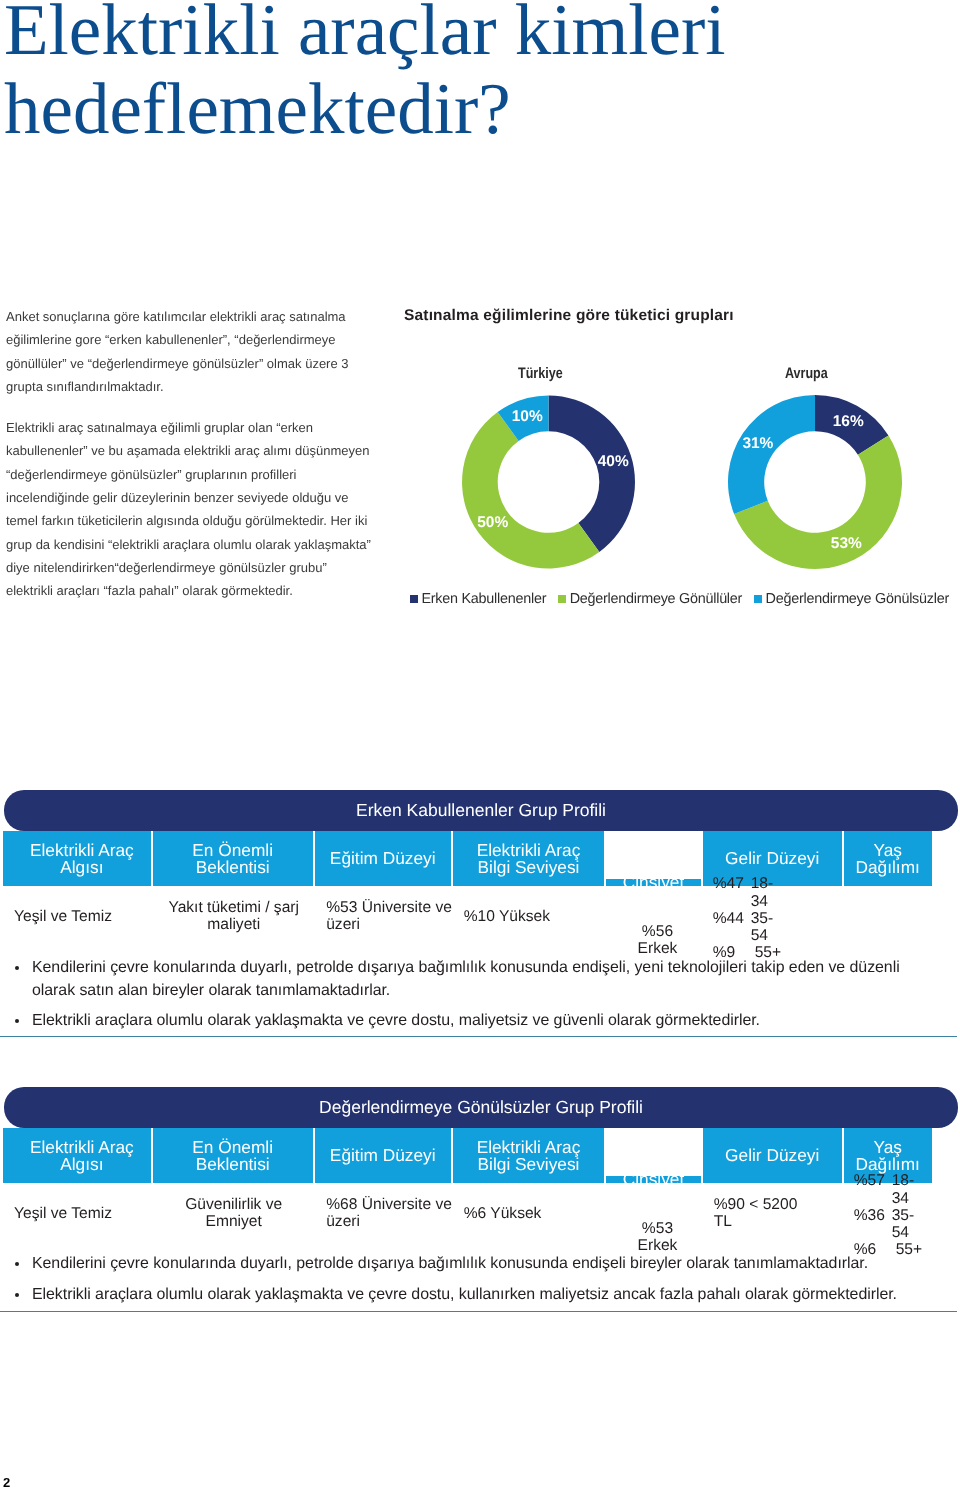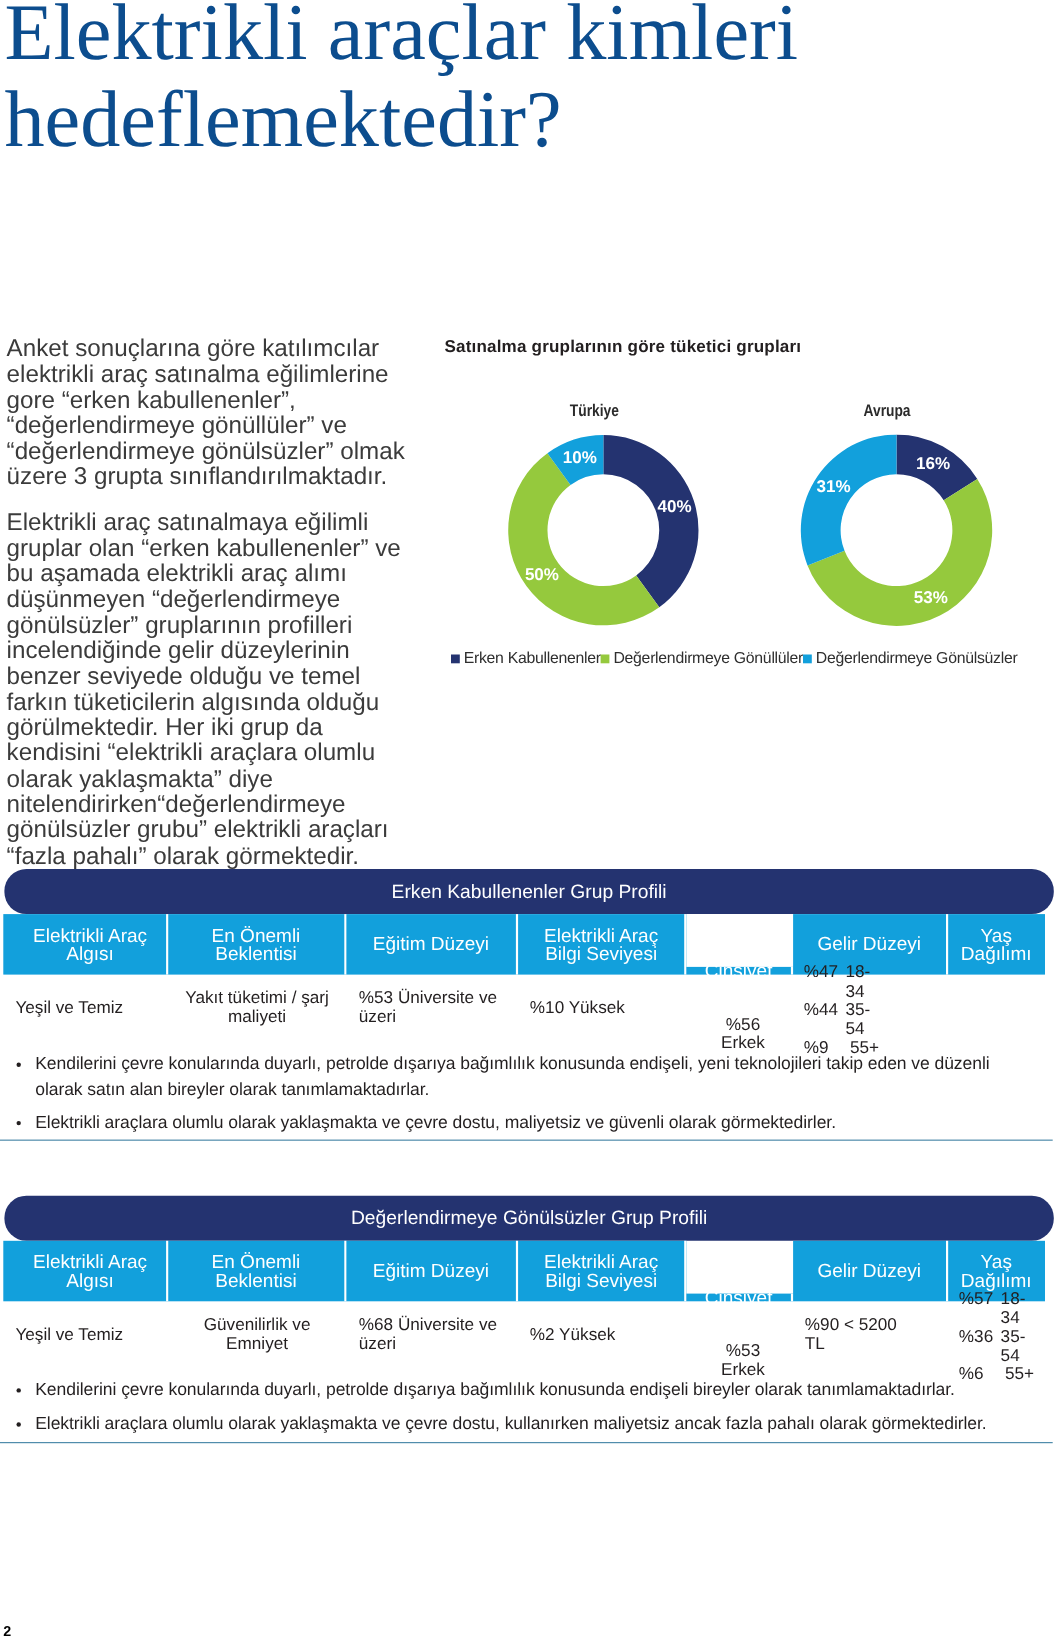--- a/index.html
+++ b/index.html
@@ -9,35 +9,35 @@
   .pg{position:absolute;left:0;top:0;width:960px;height:1490px;overflow:hidden;}
 
   
   .doc-title{position:absolute;left:4px;top:-10px;margin:0;
     font-family:"Liberation Serif",serif;font-weight:400;color:#0c4d8e;
     font-size:73px;line-height:79px;letter-spacing:0px;}
   .doc-title .tline{display:block;}
 
   
   .intro{position:absolute;left:6px;top:305px;width:366px;color:#3b3b3b;
-    font-size:22px;line-height:23.3px;}
+    font-size:13px;line-height:23.3px;}
   .intro .para{margin:0 0 18px 0;}
 
   
   .chart{position:absolute;left:399px;top:300px;width:561px;height:320px;}
   .chart-title{position:absolute;left:5px;top:7px;font-size:15.5px;font-weight:bold;color:#231f20;letter-spacing:0.17px;}
   .donut-label{position:absolute;font-size:15.3px;color:#2b2b2b;font-weight:600;
     transform:scaleX(0.82);transform-origin:left center;}
   .dl1{left:119px;top:65px;}
   .dl2{left:386px;top:65px;}
   .donut-svg{position:absolute;left:0px;top:95px;}
   .legend{position:absolute;left:11px;top:291px;width:620px;display:flex;
     align-items:center;font-size:14.4px;color:#2f2f2f;letter-spacing:-0.26px;}
   .lg{display:flex;align-items:center;white-space:nowrap;}
-  .lg+.lg{margin-left:0;}
+  .lg+.lg{margin-left:12px;}
   .sw{width:7.5px;height:7.5px;display:inline-block;margin-right:4px;}
   .sw0{background:#243370;}
   .sw1{background:#95c93d;}
   .sw2{background:#12a0dc;}
   .dval{fill:#ffffff;font-family:"Liberation Sans",sans-serif;font-size:15.5px;font-weight:bold;}
 
   
   .profile-block{position:absolute;left:0;width:960px;}
   .pb1{top:790px;}
   .pb2{top:1087px;}
@@ -52,21 +52,21 @@
   .thl{display:block;white-space:nowrap;}
   .thl:empty{display:none;}
   .th:last-child{border-right:none;}
   .tbl-body{position:absolute;left:3px;top:96px;width:954px;height:62px;display:flex;color:#231f20;}
   .td{font-size:15.6px;line-height:16.8px;display:flex;flex-direction:column;align-items:center;justify-content:center;
     text-align:center;box-sizing:border-box;padding:0 4px;}
   .tdl{display:block;white-space:nowrap;}
   .tdl:empty{display:none;}
   .c0{width:149.7px;}
   .c1{width:162px;}
-  .c2{width:156px;}
+  .c2{width:138px;}
   .c3{width:153.6px;}
   .c4{width:96.4px;margin-top:48px;}
   .c5{width:141px;}
   .c6{width:88px;}
   .td.c0{align-items:flex-start;text-align:left;padding-left:11px;}
   .td.c2{align-items:flex-start;text-align:left;padding-left:11.5px;}
   .td.c3{align-items:flex-start;text-align:left;padding-left:11px;}
   .td.c4{align-items:center;text-align:left;padding-left:10px;}
   .td.c5{align-items:flex-start;text-align:left;padding-left:11px;}
   .age{flex-direction:column;align-items:flex-start;justify-content:center;font-size:15.6px;line-height:17.3px;padding-left:10px;padding-top:3px;text-align:left;}
@@ -93,21 +93,21 @@
     <span class="tline">Elektrikli araçlar kimleri</span>
     <span class="tline">hedeflemektedir?</span>
   </h1>
 
   <div class="intro">
     <p class="para">Anket sonuçlarına göre katılımcılar elektrikli araç satınalma eğilimlerine gore “erken kabullenenler”, “değerlendirmeye gönüllüler” ve “değerlendirmeye gönülsüzler” olmak üzere 3 grupta sınıflandırılmaktadır.</p>
     <p class="para">Elektrikli araç satınalmaya eğilimli gruplar olan “erken kabullenenler” ve bu aşamada elektrikli araç alımı düşünmeyen “değerlendirmeye gönülsüzler” gruplarının profilleri incelendiğinde gelir düzeylerinin benzer seviyede olduğu ve temel farkın tüketicilerin algısında olduğu görülmektedir. Her iki grup da kendisini “elektrikli araçlara olumlu olarak yaklaşmakta” diye nitelendirirken“değerlendirmeye gönülsüzler grubu” elektrikli araçları “fazla pahalı” olarak görmektedir.</p>
   </div>
 
   <div class="chart">
-    <div class="chart-title">Satınalma gruplarının göre tüketici grupları</div>
+    <div class="chart-title">Satınalma eğilimlerine göre tüketici grupları</div>
     <div class="donut-label dl1">Türkiye</div>
     <div class="donut-label dl2">Avrupa</div>
     <svg class="donut-svg" width="560" height="200" viewBox="0 0 560 200">
       <g id="donut-tr">
           <path d="M 149.5 0.5 A 86.5 86.5 0 0 1 200.34342432329893 156.97997001343296 L 179.35949081645762 128.09806331424733 A 50.8 50.8 0 0 0 149.5 36.2 Z" fill="#243370"></path>
           <text x="214.2" y="66.0" text-anchor="middle" dominant-baseline="central" class="dval">40%</text>
           <path d="M 200.34342432329893 156.97997001343296 A 86.5 86.5 0 0 1 98.65657567670107 17.020029986567053 L 119.64050918354236 45.90193668575268 A 50.8 50.8 0 0 0 179.35949081645762 128.09806331424733 Z" fill="#95c93d"></path>
           <text x="93.7" y="127.6" text-anchor="middle" dominant-baseline="central" class="dval">50%</text>
           <path d="M 98.65657567670107 17.020029986567053 A 86.5 86.5 0 0 1 149.49999999999997 0.5 L 149.5 36.2 A 50.8 50.8 0 0 0 119.64050918354236 45.90193668575268 Z" fill="#12a0dc"></path>
           <text x="128.2" y="21.4" text-anchor="middle" dominant-baseline="central" class="dval">10%</text>
@@ -242,21 +242,21 @@
         </div>
       <div class="td c1">
           <span class="tdl">Güvenilirlik ve</span>
           <span class="tdl">Emniyet</span>
         </div>
       <div class="td c2">
           <span class="tdl">%68 Üniversite ve</span>
           <span class="tdl">üzeri</span>
         </div>
       <div class="td c3">
-          <span class="tdl">%2 Yüksek</span>
+          <span class="tdl">%6 Yüksek</span>
         </div>
       <div class="td c4">
           <span class="tdl">%53</span>
           <span class="tdl">Erkek</span>
         </div>
       <div class="td c5">
           <span class="tdl">%90 &lt; 5200</span>
           <span class="tdl">TL</span>
         </div>
       <div class="td c6 age">

